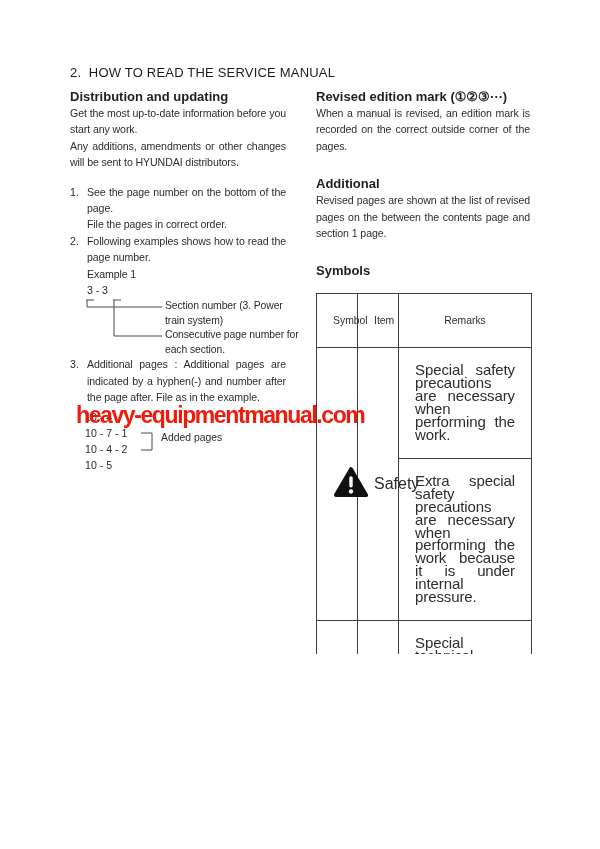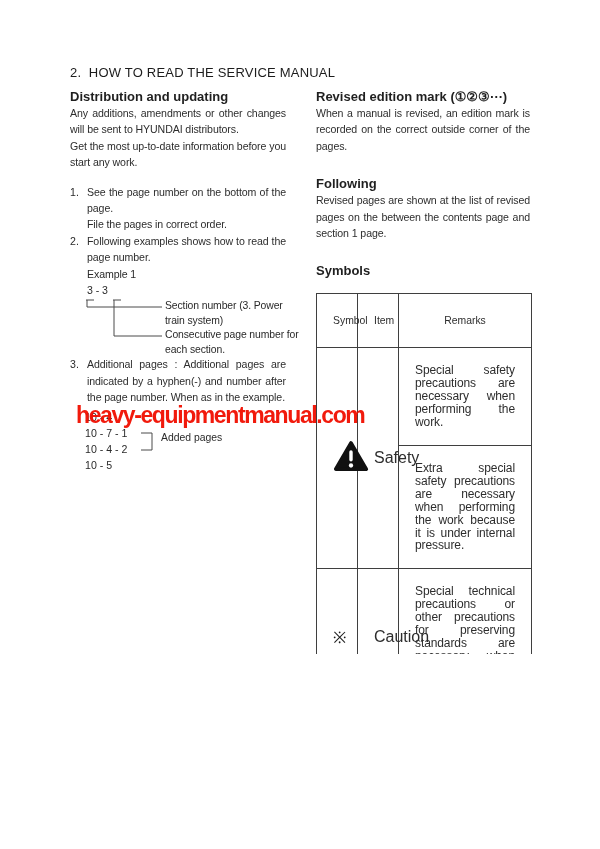--- a/index.html
+++ b/index.html
@@ -44,21 +44,21 @@
   .added-label{position:absolute; left:76px; top:23px; font-size:10.4px;}
 
   .sym-table{
     border-collapse:collapse; table-layout:fixed; width:215px; margin-top:14px;
     color:#2d2d2d;
   }
   .sym-table td, .sym-table th{border:1px solid #3f3f3f; padding:16px; vertical-align:middle;}
   .sym-table th{font-weight:normal; font-size:10.4px; height:21px; text-align:center;}
   .col-symbol{width:41px;} .col-item{width:41px;} .col-remarks{width:133px;}
   .remark-cell{
-    font-size:12px; line-height:12.9px; letter-spacing:-0.1px;
+    font-size:15px; line-height:12.9px; letter-spacing:-0.1px;
     padding:4px 5px; text-align:justify; vertical-align:top;margin-top:45px;
   }
   .center-cell{text-align:center;}
   .caution-glyph{font-size:16px; color:#1a1a1a;}
 
   .watermark{
     position:absolute; left:76px; top:402px; z-index:10;
     font-size:23px; font-weight:bold; letter-spacing:-1.4px; white-space:nowrap;
     opacity:.95;
   }
@@ -71,22 +71,22 @@
 <body>
 
 <div class="page">
 
   <div class="doc-title">2.  HOW TO READ THE SERVICE MANUAL</div>
 
   <div class="col col-left">
 
     <div class="sec">
       <p class="sec-heading">Distribution and updating</p>
+      <p class="body-text">Get the most up-to-date information before you start any work.</p>
       <p class="body-text">Any additions, amendments or other changes will be sent to HYUNDAI distributors.</p>
-      <p class="body-text">Get the most up-to-date information before you start any work.</p>
     </div>
 
     <div>
 
       <div class="list-item">
         <span class="list-num">1.</span>
         <p class="body-text">See the page number on the bottom of the page.</p>
         <p class="body-text">File the pages in correct order.</p>
       </div>
 
@@ -101,21 +101,21 @@
         <svg width="200" height="58" viewBox="0 0 200 58">
           <path d="M1,1 H9 M2,1 V8 M2,8 H77" stroke="#4a4a4a" stroke-width="1" fill="none"></path>
           <path d="M28,1 H36 M29,1 V37 M29,37 H77" stroke="#4a4a4a" stroke-width="1" fill="none"></path>
         </svg>
         <div class="callout callout-1">Section number (3. Power train system)</div>
         <div class="callout callout-2">Consecutive page number for each section.</div>
       </div>
 
       <div class="list-item">
         <span class="list-num">3.</span>
-        <p class="body-text">Additional pages : Additional pages are indicated by a hyphen(-) and number after the page number.  When as in the example.</p>
+        <p class="body-text">Additional pages : Additional pages are indicated by a hyphen(-) and number after the page after.  File as in the example.</p>
       </div>
 
       <div class="pages">
         <div class="page-line">10 - 4</div>
         <div class="page-line">10 - 7 - 1</div>
         <div class="page-line">10 - 4 - 2</div>
         <div class="page-line">10 - 5</div>
         <svg class="bracket-svg" width="14" height="30" viewBox="0 0 14 30">
           <path d="M0,8 H11 V25 H0" stroke="#4a4a4a" stroke-width="1" fill="none"></path>
         </svg>
@@ -125,21 +125,21 @@
   </div>
 
   <div class="col col-right">
 
     <div class="sec-rev">
       <p class="sec-heading">Revised edition mark (①②③⋯)</p>
       <p class="body-text">When a manual is revised, an edition mark is recorded on the correct outside corner of the pages.</p>
     </div>
 
     <div class="sec-rev">
-      <p class="sec-heading">Following</p>
+      <p class="sec-heading">Additional</p>
       <p class="body-text">Revised pages are shown at the list of revised pages on the between the contents page and section 1 page.</p>
     </div>
 
     <div>
       <p class="sec-heading">Symbols</p>
     </div>
 
     <table class="sym-table">
       <colgroup>
         <col class="col-symbol">

